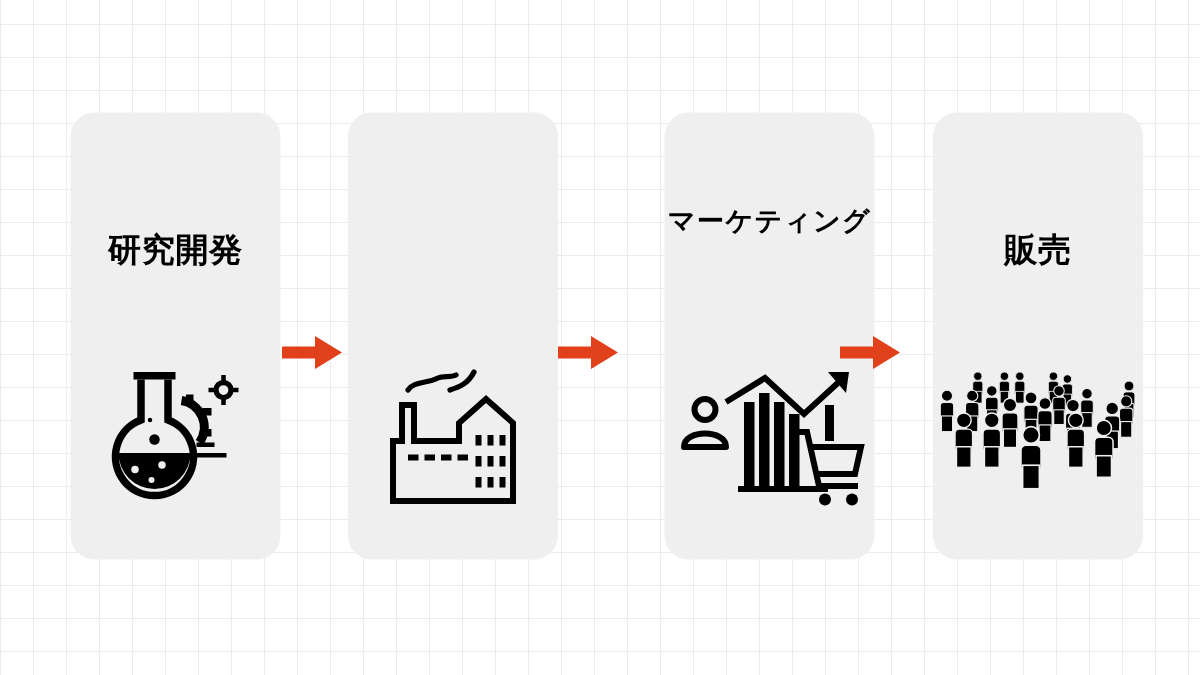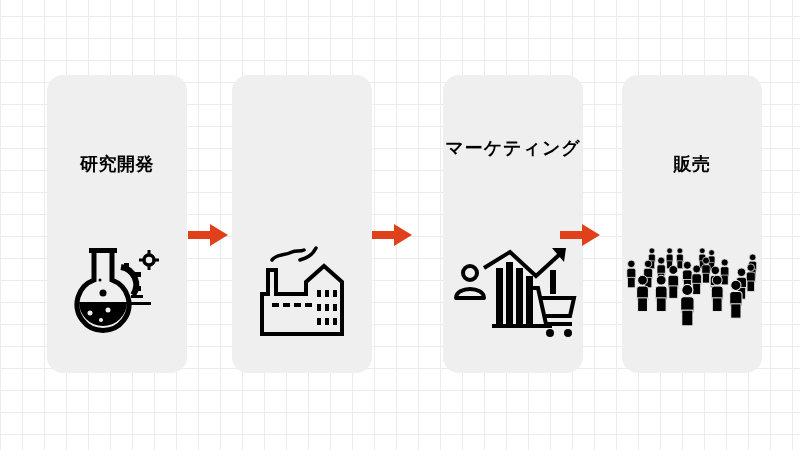--- a/index.html
+++ b/index.html
@@ -12,21 +12,21 @@
     background-size: 22px 22px;
     background-position: 0 -6px;
     font-family: "DejaVu Sans", sans-serif;
   }
   .card {
     position:absolute; top:75px; height:298px; width:140px;
     background:#efefef; border-radius:16px;
   }
   .card-title {
     position:absolute; left:0; right:0; text-align:center;
-    font-weight:bold; color:#000; font-size:18px; letter-spacing:0.5px;
+    font-weight:bold; color:#000; font-size:22px; letter-spacing:0.5px;
     font-family: "DejaVu Sans", sans-serif;
   }
   .card-title.single { top:77px; }
   .card-title.double { top:56px; line-height:34px; font-size:18px; letter-spacing:1px; }
   .card-title.double span { display:block; }
   .icon {
     position:absolute; left:0; right:0; top:160px; height:110px;
     display:flex; justify-content:center; align-items:center;
   }
   .arrow { position:absolute; top:224px; width:40px; height:22px; }

